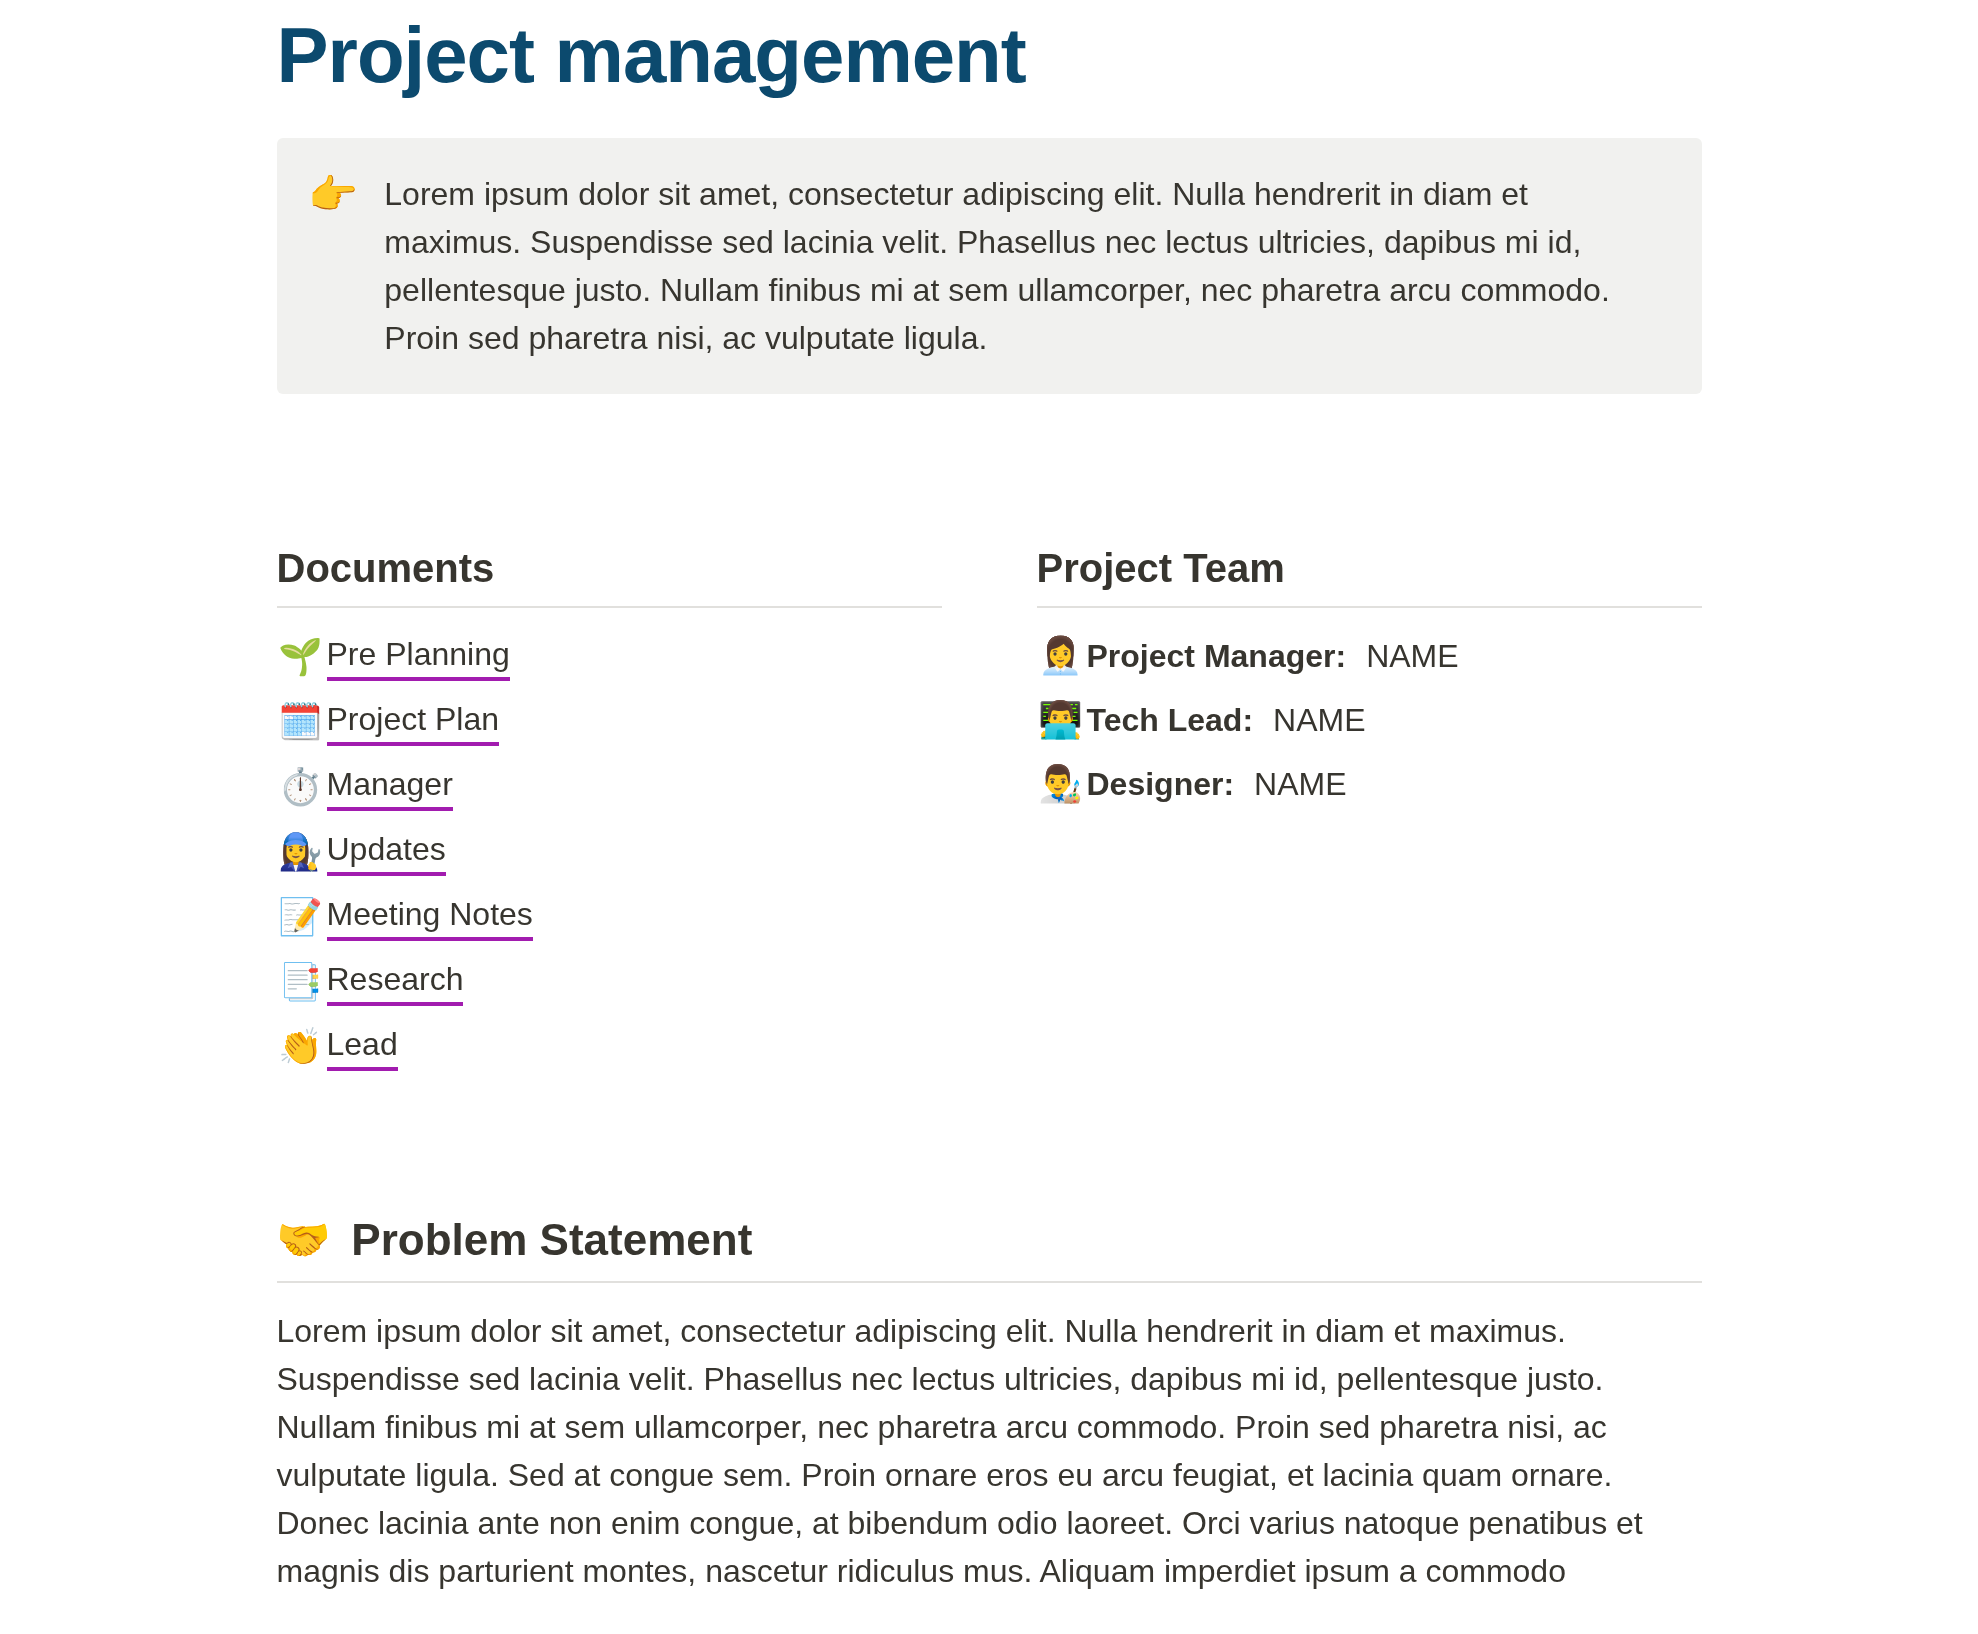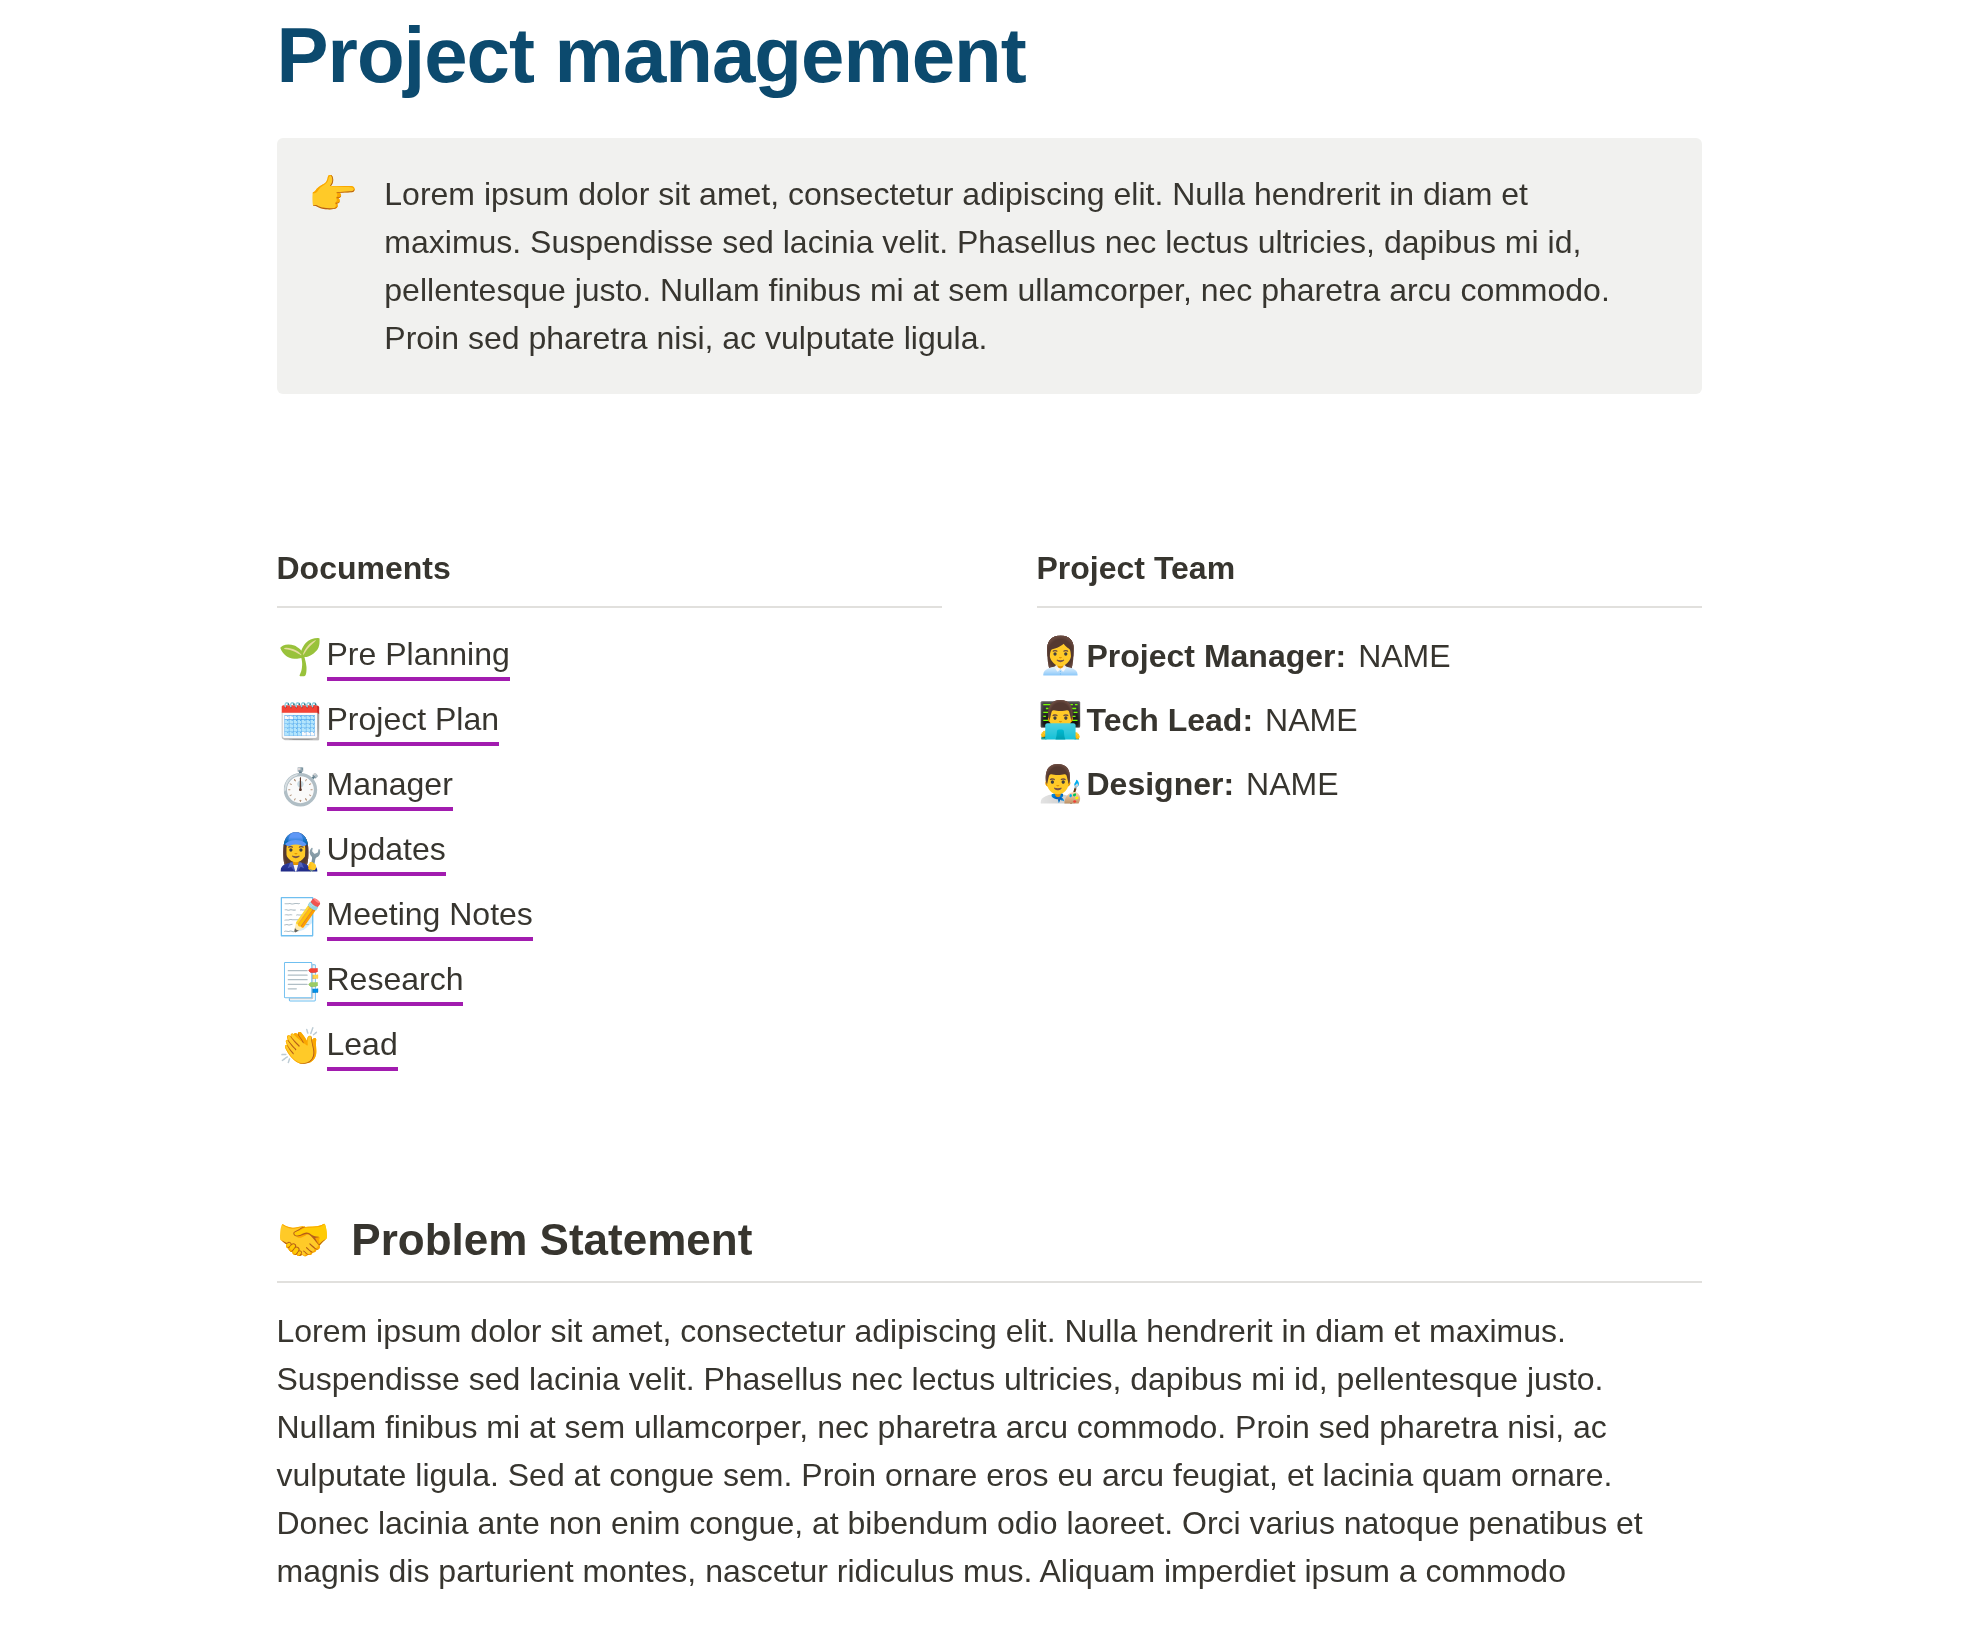--- a/index.html
+++ b/index.html
@@ -20,40 +20,40 @@
     margin-top:38px; background:#f1f1ef; border-radius:6px;
     padding:32px 36px 32px 32px;
     display:flex; align-items:flex-start; gap:26px;
   }
   .callout-icon { font-size:40px; line-height:48px; flex:0 0 auto; }
   .callout-text { font-size:32px; line-height:48px; }
   .callout-title { font-weight:700; }
 
   .columns { margin-top:148px; display:flex; gap:95px; }
   .col { flex:1 1 0; min-width:0; }
-  .col-heading { font-size:32px; font-weight:600; line-height:52px; }
+  .col-heading { font-size:40px; font-weight:600; line-height:52px; }
   .divider { margin-top:12px; height:2px; background:#e1e0dd; }
 
   .doc-list { margin-top:16px; }
   .doc-item {
     display:flex; align-items:center; padding:8px 2px; cursor:pointer;
   }
   .doc-icon { font-size:36px; line-height:48px; width:48px; flex:0 0 auto; }
   .doc-label {
     font-size:32px; font-weight:500; line-height:44px;
     border-bottom:4px solid #a21caf; padding-bottom:1px;
   }
 
   .team-list { margin-top:16px; }
   .team-item {
     display:flex; align-items:center; padding:8px 2px;
     font-size:32px; line-height:48px;
   }
   .team-icon { font-size:36px; line-height:48px; width:48px; flex:0 0 auto; }
-  .team-role { font-weight:700; margin-right:12px; white-space:nowrap; }
+  .team-role { font-weight:700; margin-right:20px; white-space:nowrap; }
   .team-name { font-weight:400; }
 
   .problem { margin-top:132px; }
   .problem-heading {
     display:flex; align-items:center; gap:20px;
     font-size:44px; font-weight:600; line-height:58px;
   }
   .problem-icon { font-size:44px; line-height:58px; }
   .problem-body { margin-top:24px; font-size:32px; line-height:48px; }
 </style>

